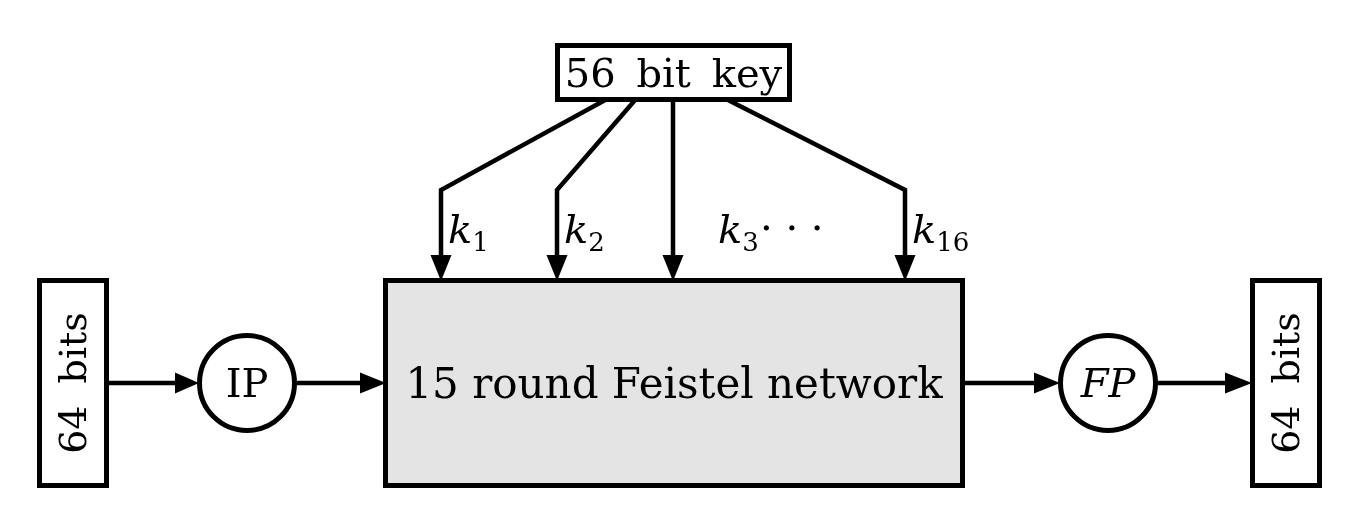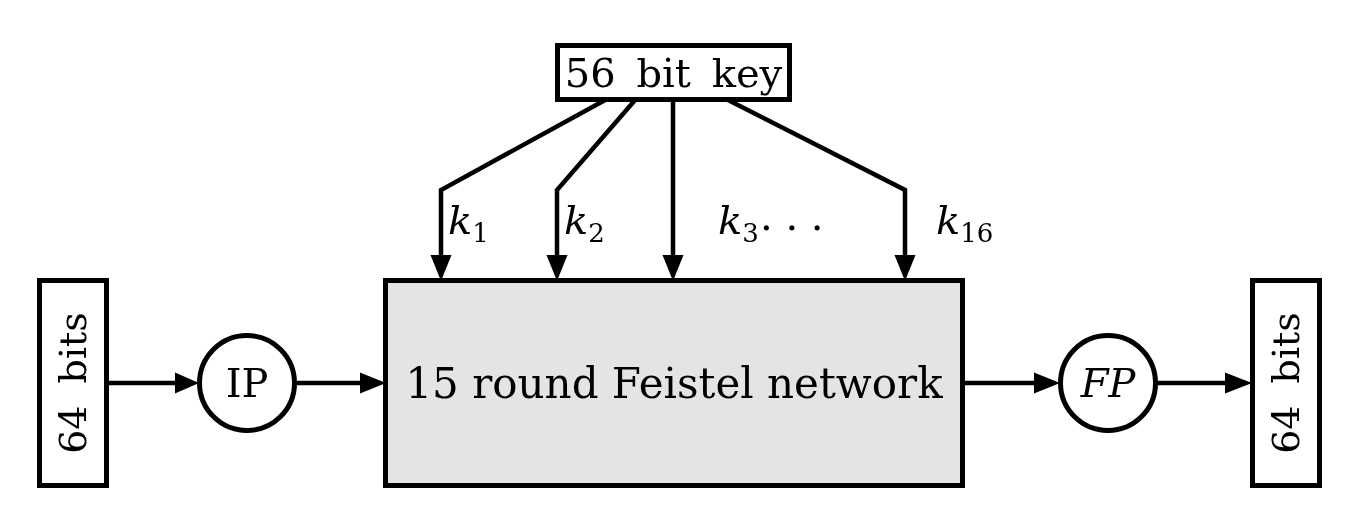--- a/index.html
+++ b/index.html
@@ -71,33 +71,33 @@
     font-size: 40px;
   }
   .circle-ip { left: 197px; }
   .circle-fp { left: 1058px; font-style: italic; }
   .klabel {
     position: absolute;
     top: 196px;
     z-index: 2;
     font-size: 40px;
     font-style: italic;
-    line-height: 48px;
+    line-height: 67px;
     white-space: nowrap;
   }
   .ksub {
     font-style: normal;
     font-size: 26px;
     vertical-align: -8px;
     letter-spacing: 0;
   }
   .klabel-1  { left: 448px; }
   .klabel-2  { left: 564px; }
   .klabel-3  { left: 680px; margin-left: 38px; }
-  .klabel-16 { left: 936px; }
+  .klabel-16 { left: 912px; }
   .dots {
     position: absolute;
     left: 760px;
     top: 192px;
     z-index: 2;
     font-size: 40px;
     line-height: 48px;
     white-space: pre;
     font-style: normal;
   }

